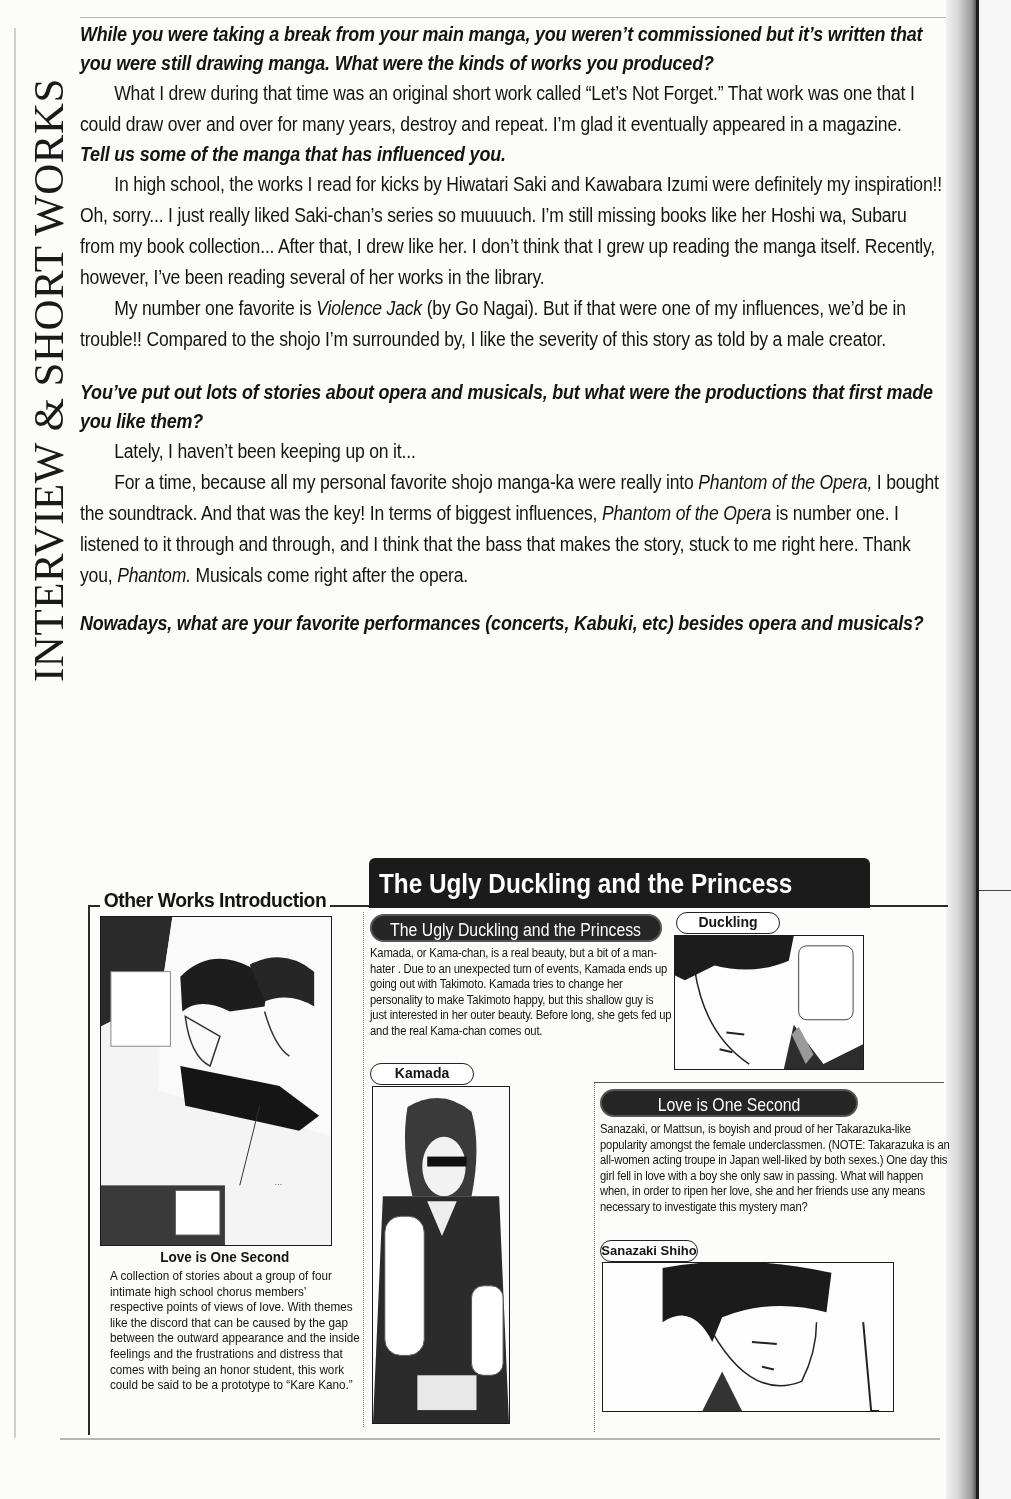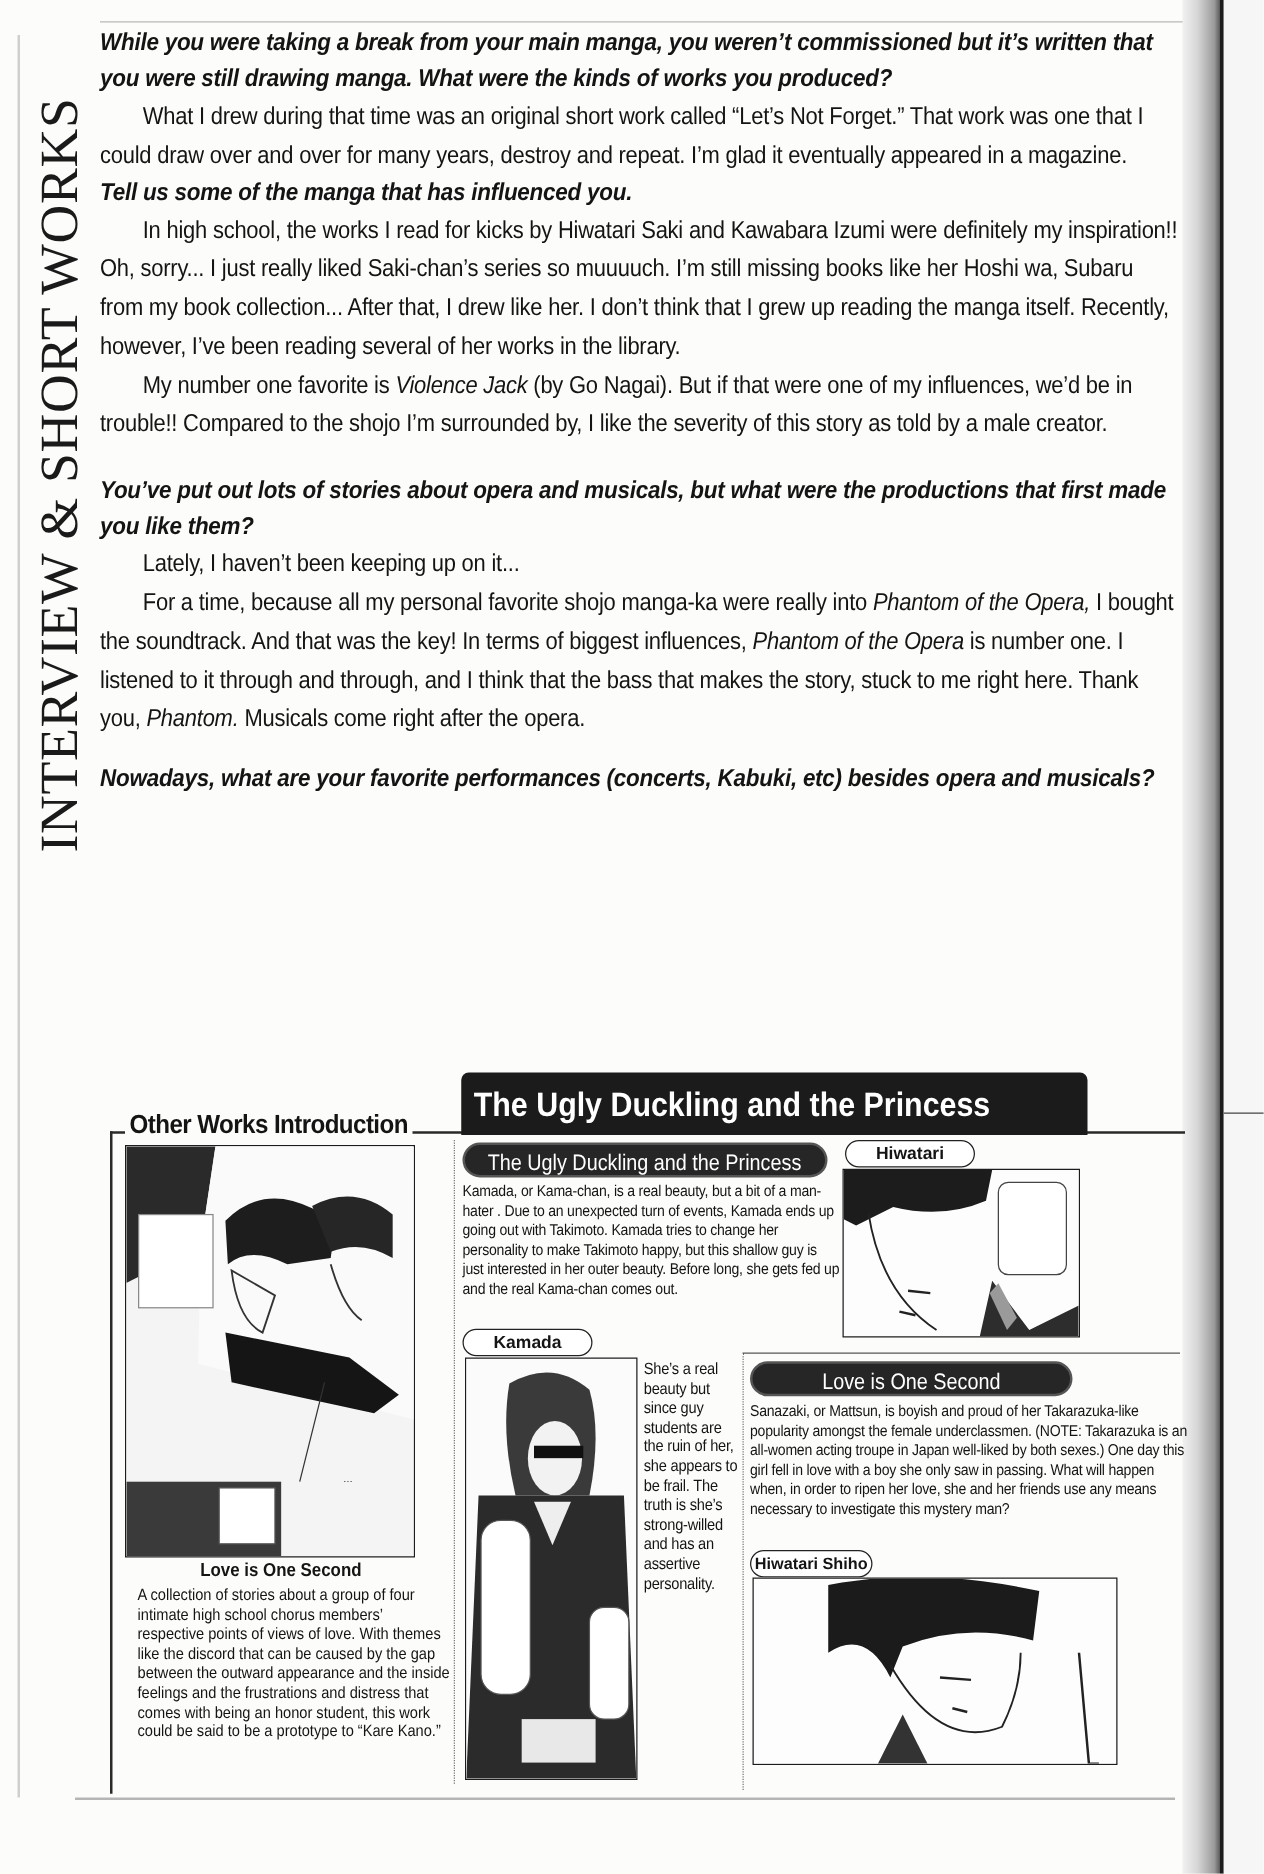--- a/index.html
+++ b/index.html
@@ -137,21 +137,21 @@
   </div>
   <div class="dotbox" style="left:363px; top:912px; height:515px;"></div>
 
   <div class="pill-dark" style="left:370px; top:914px; width:292px;">
     <span>The Ugly Duckling and the Princess</span>
   </div>
   <div class="small" style="left:370px; top:946px; width:300px;">
     <span class="t">Kamada, or Kama-chan, is a real beauty, but a bit of a man-hater . Due to an unexpected turn of events, Kamada ends up going out with Takimoto. Kamada tries to change her personality to make Takimoto happy, but this shallow guy is just interested in her outer beauty. Before long, she gets fed up and the real Kama-chan comes out.</span>
   </div>
 
-  <div class="pill-light" style="left:676px; top:912px; width:104px;">Hiwatari</div>
+  <div class="pill-light" style="left:676px; top:912px; width:104px;">Duckling</div>
   <div class="art" style="left:674px; top:935px; width:190px; height:135px;">
     <svg viewBox="0 0 190 135" preserveAspectRatio="none">
       <rect width="190" height="135" fill="#fdfdfd"></rect>
       <path d="M0,0 L120,0 L115,25 Q80,40 40,30 L10,45 L0,40 Z" fill="#1c1c1c"></path>
       <path d="M20,35 Q30,100 75,130" fill="none" stroke="#222" stroke-width="1.5"></path>
       <path d="M120,90 L150,130 L190,110 L190,135 L110,135 Z" fill="#2d2d2d"></path>
       <polygon points="125,92 140,120 132,130 118,100" fill="#9a9a9a"></polygon>
       <rect x="125" y="10" width="55" height="75" rx="8" fill="#fff" stroke="#444"></rect>
       <path d="M52,98 L70,100" stroke="#222" stroke-width="2"></path>
       <path d="M45,115 L58,118" stroke="#222" stroke-width="2"></path>
@@ -165,33 +165,30 @@
       <path d="M35,20 Q70,0 100,25 Q110,60 100,110 L40,110 Q28,60 35,20 Z" fill="#3a3a3a"></path>
       <ellipse cx="72" cy="80" rx="22" ry="30" fill="#f2f2f2"></ellipse>
       <rect x="55" y="70" width="40" height="10" fill="#111"></rect>
       <path d="M10,110 L128,110 L138,338 L0,338 Z" fill="#2b2b2b"></path>
       <polygon points="55,115 70,150 85,115" fill="#eee"></polygon>
       <rect x="12" y="130" width="40" height="140" rx="16" fill="#fff" stroke="#555"></rect>
       <rect x="100" y="200" width="32" height="90" rx="12" fill="#fff" stroke="#555"></rect>
       <rect x="45" y="290" width="60" height="35" fill="#e8e8e8"></rect>
     </svg>
   </div>
-  <div class="small" style="left:515px; top:1087px; width:80px; font-size:13px; line-height:15.6px;">
-    <span class="t">She’s a real beauty but since guy students are the ruin of her, she appears to be frail. The truth is she’s strong-willed and has an assertive personality.</span>
-  </div>
 
   <div class="dotbox" style="left:594px; top:1082px; height:350px;"></div>
   <div style="position:absolute; left:594px; top:1082px; width:350px; height:1px; background:#555;"></div>
   <div class="pill-dark" style="left:600px; top:1089px; width:258px;">
     <span>Love is One Second</span>
   </div>
   <div class="small" style="left:600px; top:1122px; width:352px;">
     <span class="t">Sanazaki, or Mattsun, is boyish and proud of her Takarazuka-like popularity amongst the female underclassmen. (NOTE: Takarazuka is an all-women acting troupe in Japan well-liked by both sexes.) One day this girl fell in love with a boy she only saw in passing. What will happen when, in order to ripen her love, she and her friends use any means necessary to investigate this mystery man?</span>
   </div>
-  <div class="pill-light" style="left:600px; top:1240px; width:98px; font-size:13px;">Hiwatari Shiho</div>
+  <div class="pill-light" style="left:600px; top:1240px; width:98px; font-size:13px;">Sanazaki Shiho</div>
   <div class="art" style="left:602px; top:1262px; width:292px; height:150px;">
     <svg viewBox="0 0 292 150" preserveAspectRatio="none">
       <rect width="292" height="150" fill="#fdfdfd"></rect>
       <path d="M60,5 Q140,-10 230,10 L225,50 Q170,35 120,55 L110,80 Q90,40 60,60 Z" fill="#1b1b1b"></path>
       <path d="M110,70 Q150,140 200,120 Q215,90 215,60" fill="none" stroke="#222" stroke-width="1.5"></path>
       <path d="M150,80 L175,82" stroke="#222" stroke-width="2"></path>
       <path d="M160,105 L172,108" stroke="#222" stroke-width="2"></path>
       <path d="M120,110 L140,150 L100,150 Z" fill="#333"></path>
       <path d="M262,60 L270,150 L278,150" fill="none" stroke="#222" stroke-width="2"></path>
     </svg>

